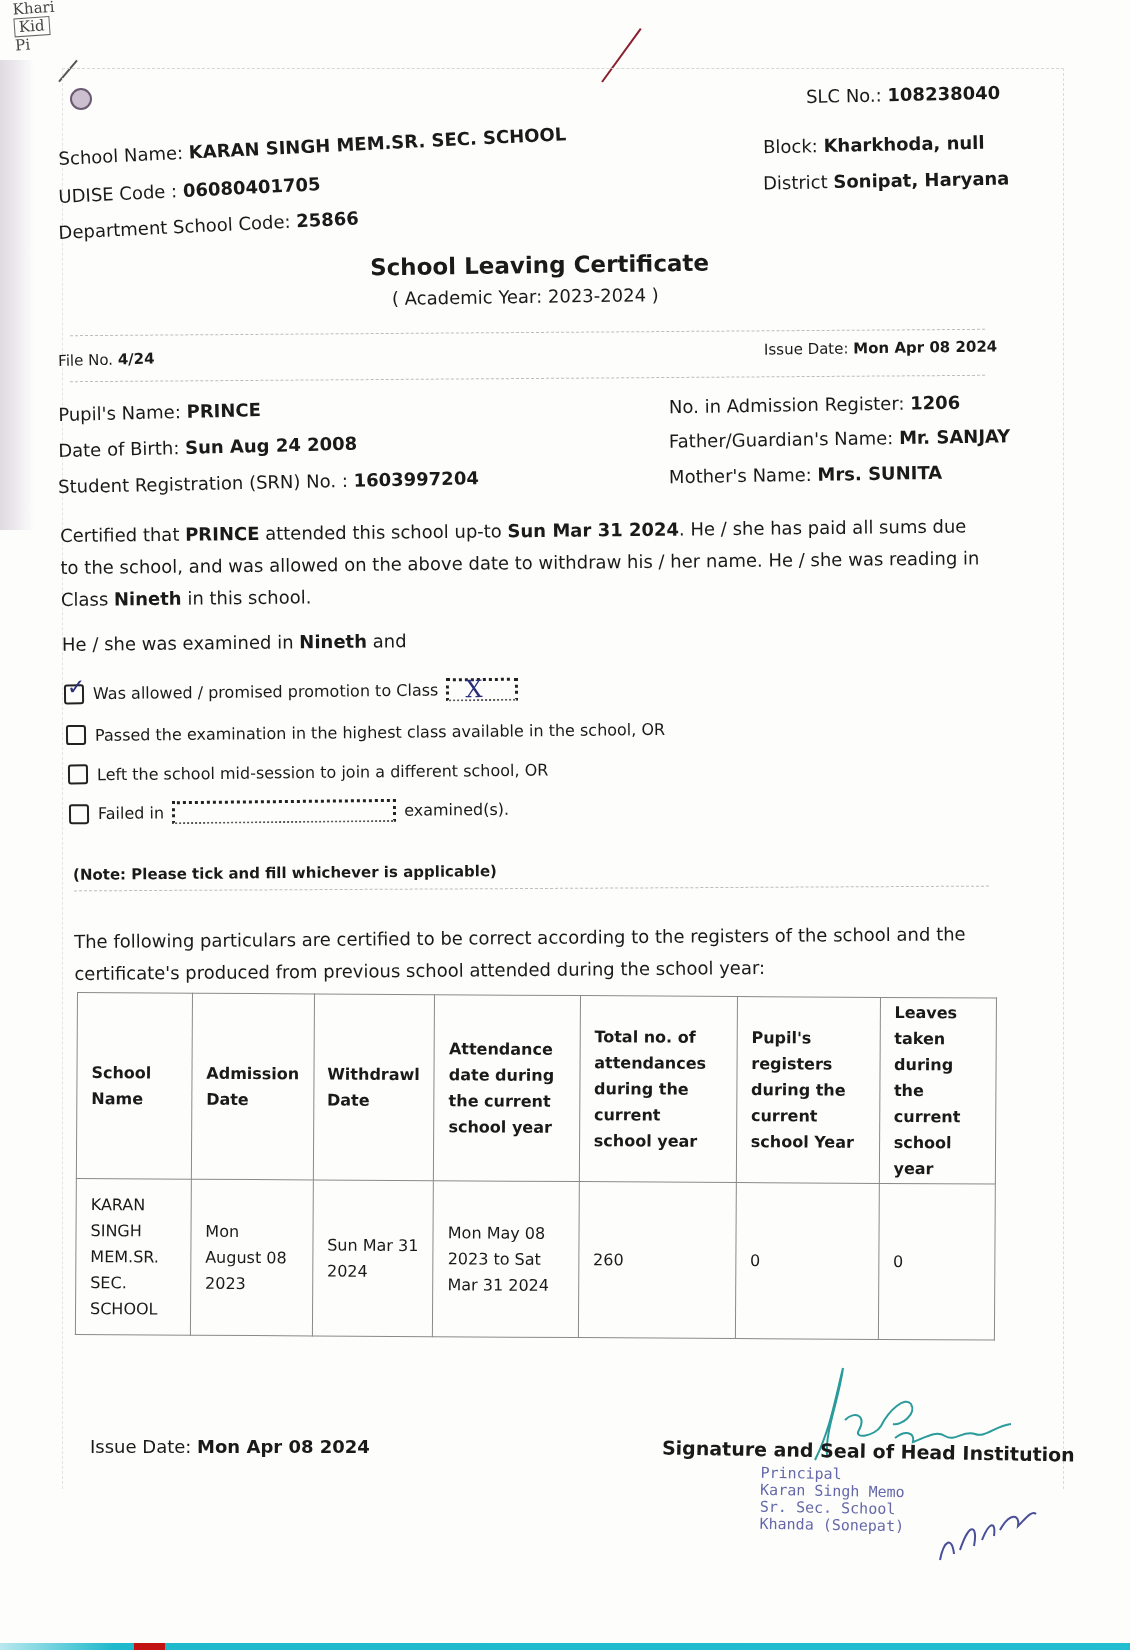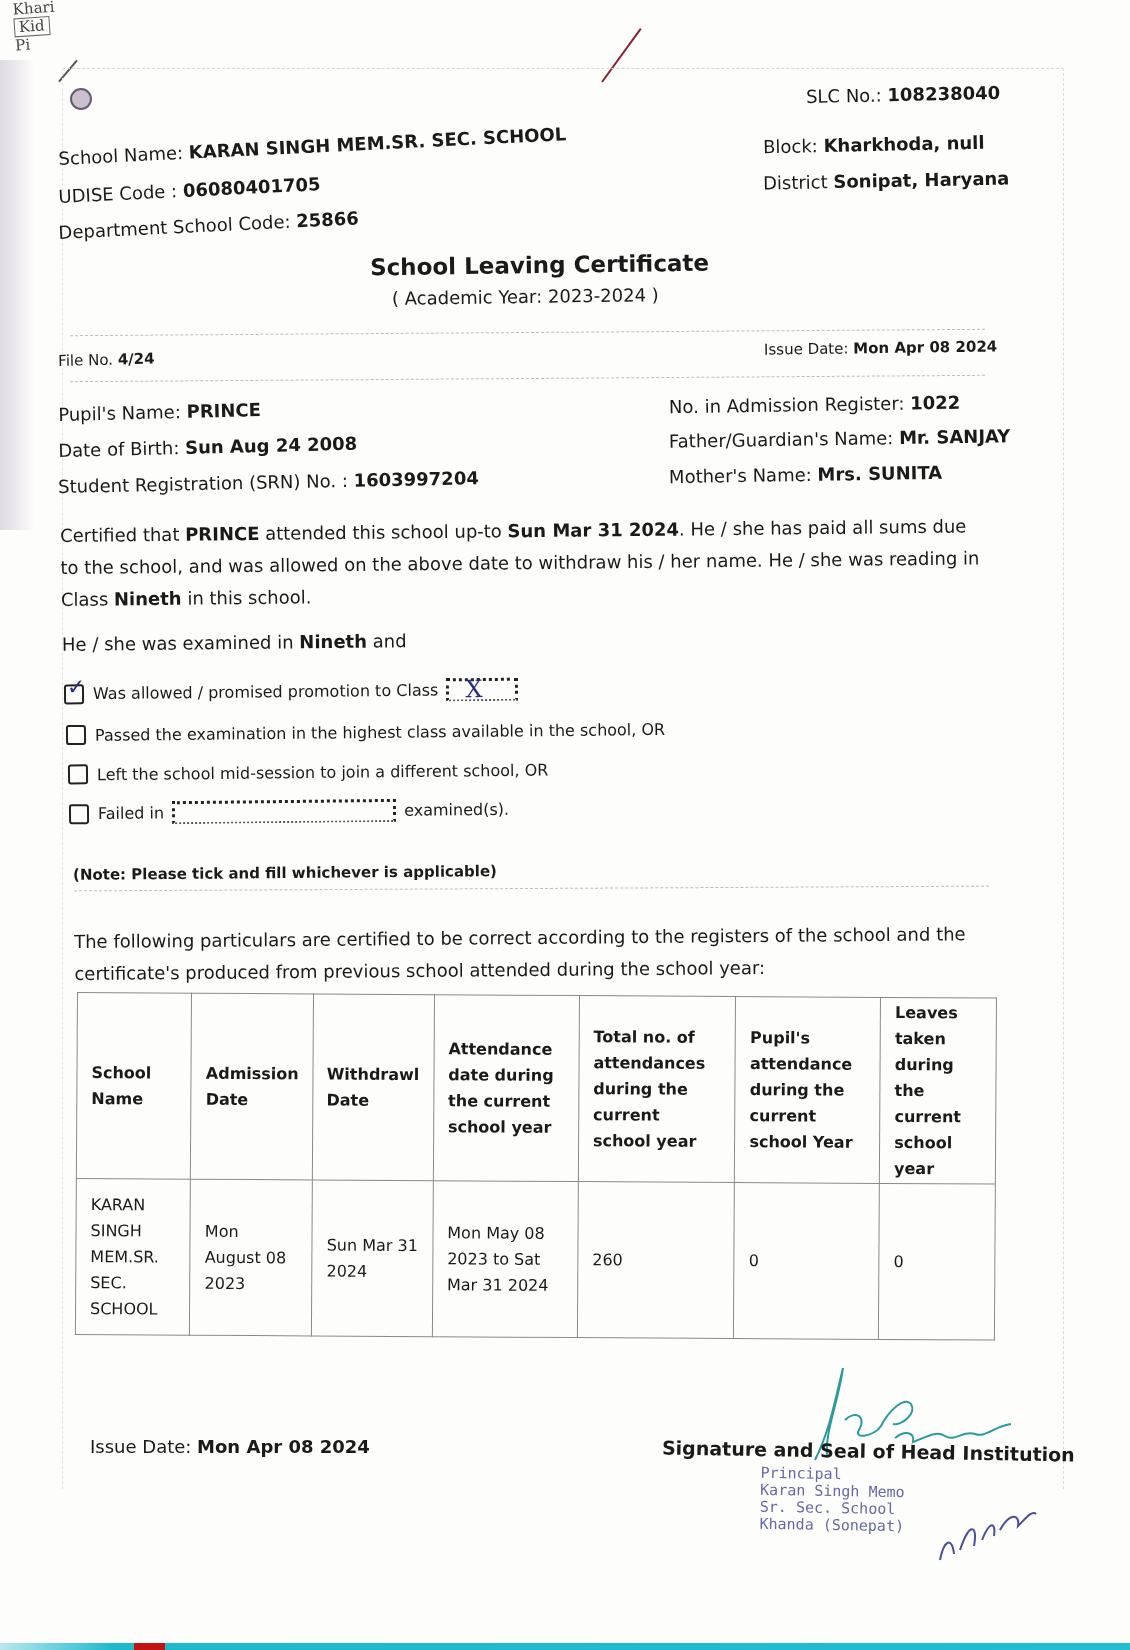--- a/index.html
+++ b/index.html
@@ -261,21 +261,21 @@
     <span class="lbl">Date of Birth:</span>
     <span class="val">Sun Aug 24 2008</span>
   </div>
   <div class="abs f18" style="left:58px; top:476px; transform:rotate(-1.2deg); transform-origin:left top;">
     <span class="lbl">Student Registration (SRN) No. :</span>
     <span class="val">1603997204</span>
   </div>
 
   <div class="abs f18" style="left:669px; top:394px; transform:rotate(-0.9deg);">
     <span class="lbl">No. in Admission Register:</span>
-    <span class="val">1022</span>
+    <span class="val">1206</span>
   </div>
   <div class="abs f18" style="left:669px; top:428px; transform:rotate(-0.9deg);">
     <span class="lbl">Father/Guardian's Name:</span>
     <span class="val">Mr. SANJAY</span>
   </div>
   <div class="abs f18" style="left:669px; top:464px; transform:rotate(-0.9deg);">
     <span class="lbl">Mother's Name:</span>
     <span class="val">Mrs. SUNITA</span>
   </div>
 
@@ -319,21 +319,21 @@
   <div class="para" style="left:74px; width:925px; top:926px; transform:rotate(-0.5deg);">The following particulars are certified to be correct according to the registers of the school and the certificate's produced from previous school attended during the school year:</div>
 
   <table class="grid">
     <thead>
       <tr>
         <th style="width:88px;">School Name</th>
         <th style="width:84px;">Admission Date</th>
         <th style="width:88px;padding-left:13px;">Withdrawl Date</th>
         <th style="width:118px;">Attendance date during the current school year</th>
         <th style="width:130px;">Total no. of attendances during the current school year</th>
-        <th style="width:118px;">Pupil's attendance during the current school Year</th>
+        <th style="width:118px;">Pupil's registers during the current school Year</th>
         <th style="width:90px;margin-top:8px;">Leaves taken during the current school year</th>
       </tr>
     </thead>
     <tbody>
       <tr>
         <td>KARAN SINGH MEM.SR. SEC. SCHOOL</td>
         <td>Mon August 08 2023</td>
         <td>Sun Mar 31 2024</td>
         <td>Mon May 08 2023 to Sat Mar 31 2024</td>
         <td>260</td>

